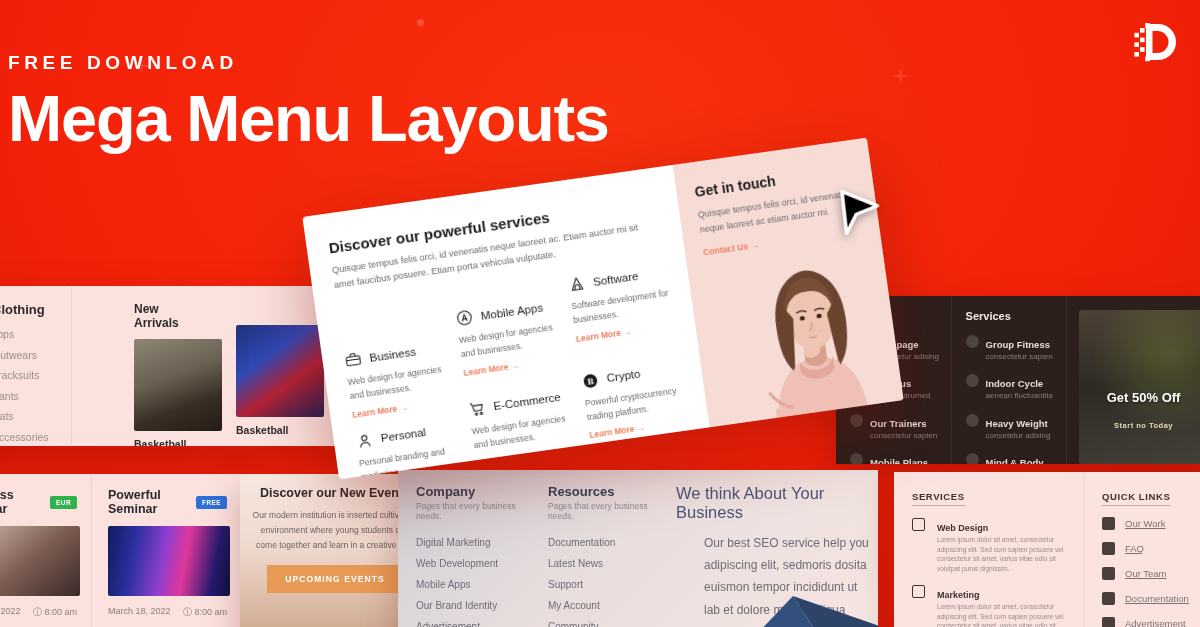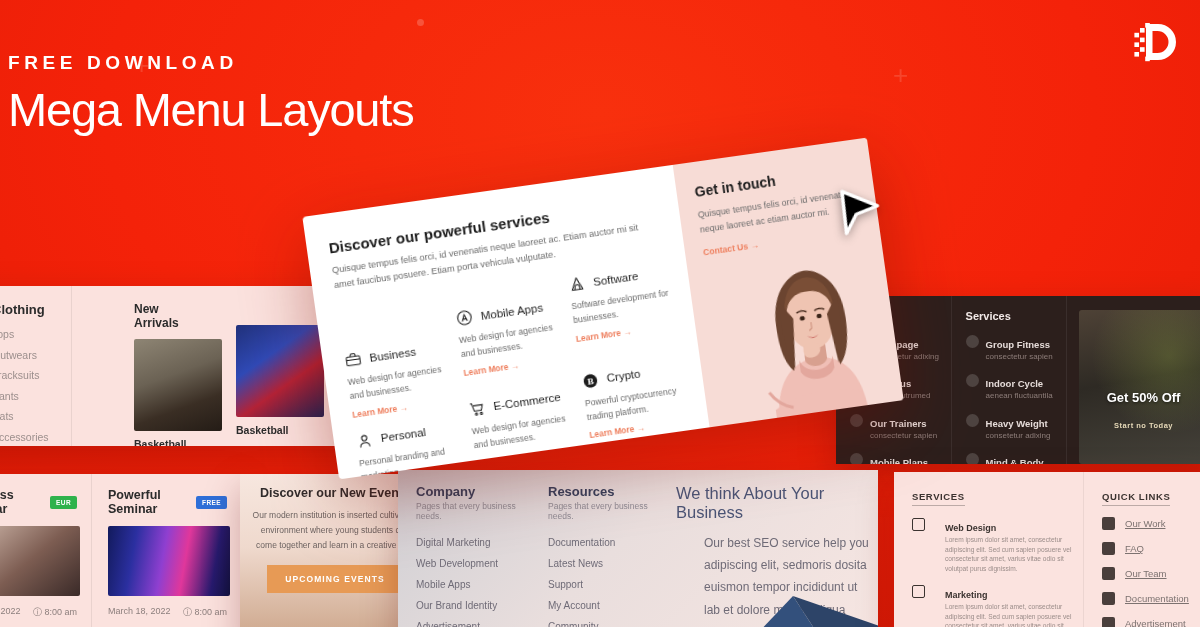--- a/index.html
+++ b/index.html
@@ -55,22 +55,22 @@
   }
   .eyebrow {
     color: #ffffff;
     font-size: 19px;
     font-weight: bold;
     letter-spacing: 4.6px;
     margin-bottom: 12px;
   }
   .headline {
     color: #ffffff;
-    font-size: 47px;
-    font-weight: normal;
+    font-size: 65px;
+    font-weight: bold;
     letter-spacing: -1.2px;
     line-height: 1.0;
   }
 
   
   .bgcard {
     position: absolute;
     background: #FBE2DE;
     box-shadow: 0 14px 34px rgba(90,0,0,0.28);
     overflow: hidden;
@@ -235,21 +235,21 @@
     display:flex;
     background:#FBE3DF;
   }
   .lcol-a { width: 190px; padding: 14px 10px 0 18px; border-right:1px solid rgba(0,0,0,0.06);}
   .lcol-b { width: 140px; padding: 14px 0 0 18px; }
   .lhead {
     font-size: 9.5px; font-weight:bold; color:#3b3330; letter-spacing:.6px;
     padding-bottom: 3px; border-bottom: 1px solid rgba(0,0,0,.25);
     display:inline-block; margin-bottom: 11px;
   }
-  .lserv { display:flex; gap:20px; margin-bottom: 11px;}
+  .lserv { display:flex; gap:12px; margin-bottom: 11px;}
   .lsicon {
     width: 13px; height:13px; flex:none; margin-top:1px;
     border: 1.4px solid #3b3330; border-radius:2px;
   }
   .lst { font-size: 9px; font-weight:bold; color:#3b3330; margin-bottom:2px;}
   .lsd { font-size: 6.6px; color:#9b8d8a; line-height:1.45; }
   .lq { display:flex; gap:10px; align-items:center; margin-bottom: 12px;}
   .lqicon {
     width:13px;height:13px;flex:none;border-radius:2px;background:#4a3f3c;
   }

